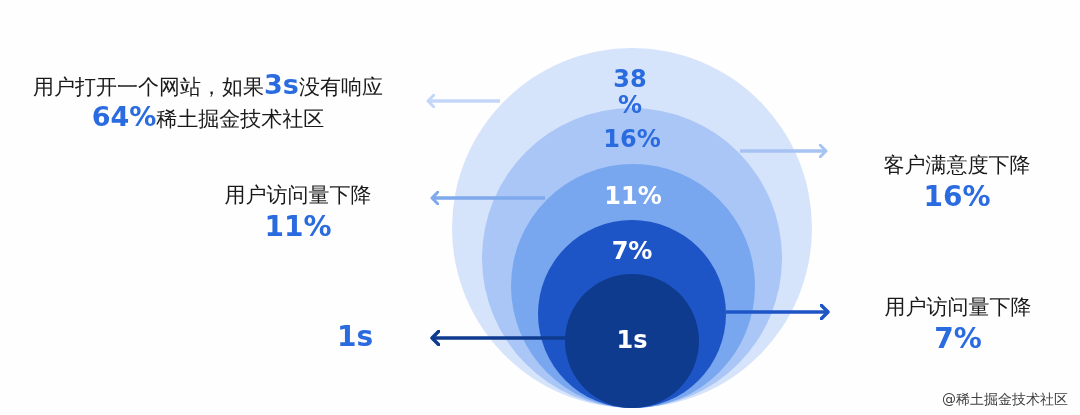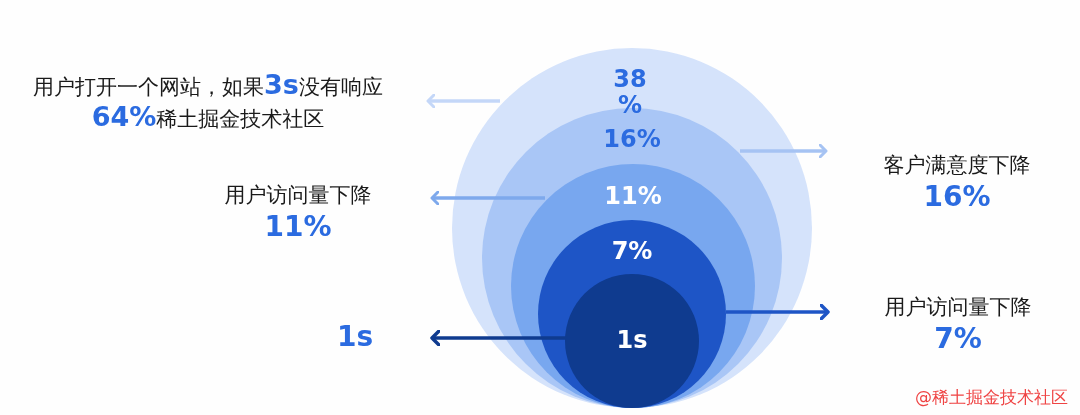--- a/index.html
+++ b/index.html
@@ -16,21 +16,21 @@
     font-size: 21px; line-height: 30px; white-space: nowrap;
   }
   .num { color: #2b6be0; font-weight: bold; font-size: 27px; }
   .big-num { color: #2b6be0; font-weight: bold; font-size: 28px; line-height: 34px; display: block; }
   .ring-label {
     position: absolute; font-weight: bold; text-align: center;
     font-size: 24px; line-height: 26px; white-space: nowrap;
   }
   .watermark {
     position: absolute; right: 12px; bottom: 6px;
-    color: #ef4444; font-size: 17px;
+    color: #404040; font-size: 14px;
   }
 </style>
 </head>
 <body>
 
 <div class="stage">
 
   <svg class="diagram" width="1080" height="415" viewBox="0 0 1080 415">
     <defs>
       <marker id="ah-light" markerWidth="14" markerHeight="14" refX="7" refY="7" orient="auto" markerUnits="userSpaceOnUse">

